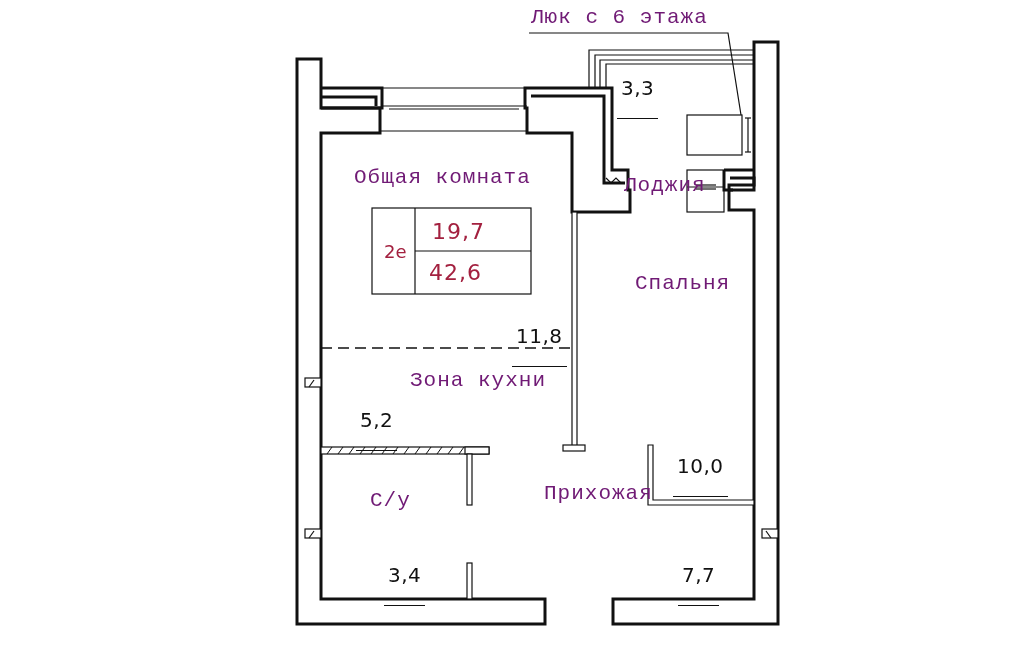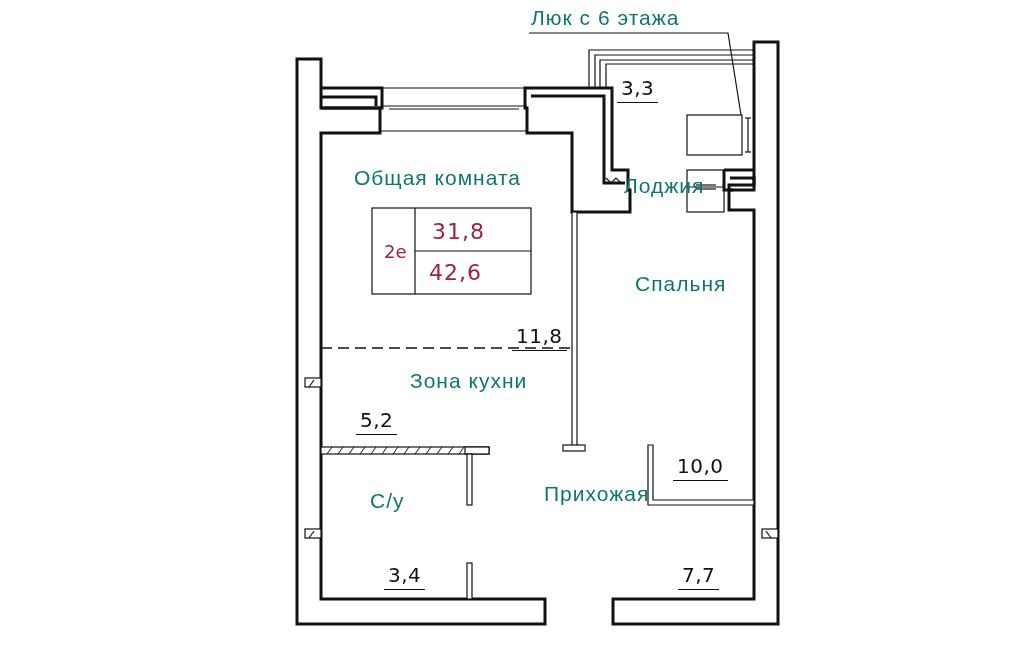--- a/index.html
+++ b/index.html
@@ -1,19 +1,19 @@
 <!DOCTYPE html>
 <html><head>
 <meta charset="utf-8">
 <style>
   html, body { margin: 0; padding: 0; background: #ffffff; }
   body { width: 1024px; height: 649px; position: relative; overflow: hidden; font-family: "DejaVu Sans", sans-serif; }
   svg { position: absolute; left: 0; top: 0; }
-  .lbl { position: absolute; font-family: Liberation Sans, sans-serif; font-size: 21px; color: #0f766e; white-space: nowrap; letter-spacing: 1px; }
-  .area { position: absolute; font-family: "DejaVu Sans", sans-serif; font-size: 20px; color: #111; white-space: nowrap; border-bottom: 1.5px solid #111; padding: 0 4px 2px 4px; letter-spacing: 0.5px; }
+  .lbl { position: absolute; font-family: Liberation Mono, monospace; font-size: 21px; color: #701a75; white-space: nowrap; letter-spacing: 1px; }
+  .area { position: absolute; font-family: "DejaVu Sans", sans-serif; font-size: 20px; color: #111; white-space: nowrap; border-bottom: 1.5px solid #111; padding: 0 4px 18px 4px; letter-spacing: 0.5px; }
   .red { color: #a3203f; }
   .apt-type { position: absolute; font-size: 18px; }
   .apt-val { position: absolute; font-size: 22px; letter-spacing: 1px; }
 </style>
 </head>
 <body>
 
 <svg width="1024" height="649" viewBox="0 0 1024 649">
   <g fill="none" stroke="#111" stroke-width="3" stroke-linejoin="miter">
 
@@ -88,21 +88,21 @@
   <g stroke="#111" stroke-width="1.2" fill="none">
     <rect x="372" y="208" width="159" height="86"></rect>
     <line x1="415" y1="208" x2="415" y2="294"></line>
     <line x1="415" y1="251" x2="531" y2="251"></line>
   </g>
 </svg>
 
 <div class="lbl" style="left:531px; top:6px;">Люк с 6 этажа</div>
 
 <div class="apt-type red" style="left:384px; top:241px;">2е</div>
-<div class="apt-val red" style="left:432px; top:219px;">31,8</div>
+<div class="apt-val red" style="left:432px; top:219px;">19,7</div>
 <div class="apt-val red" style="left:429px; top:260px;">42,6</div>
 
 <div class="lbl" style="left:354px; top:166px;text-align:center;">Общая комната</div>
 <div class="area" style="left:512px; top:324px;">11,8</div>
 
 <div class="lbl" style="left:410px; top:369px;">Зона кухни</div>
 <div class="area" style="left:356px; top:408px;">5,2</div>
 
 <div class="lbl" style="left:370px; top:489px;">С/у</div>
 <div class="area" style="left:384px; top:563px;">3,4</div>

